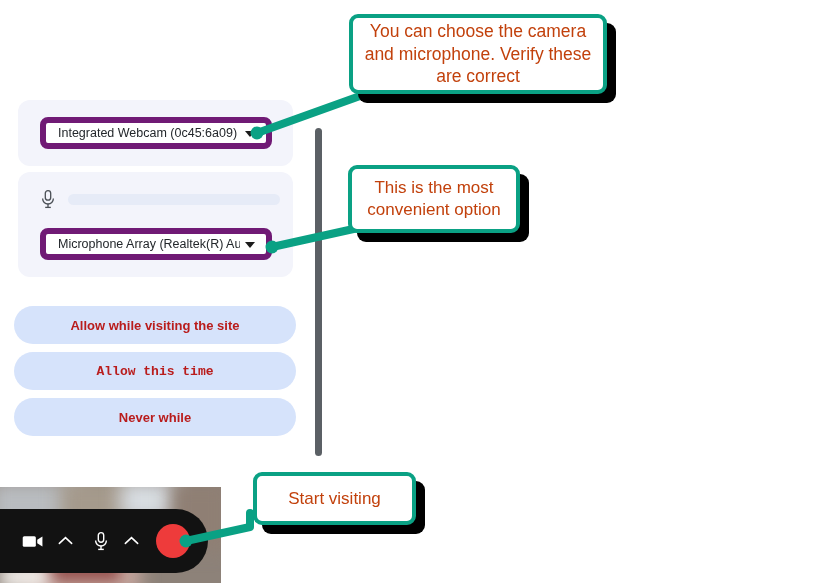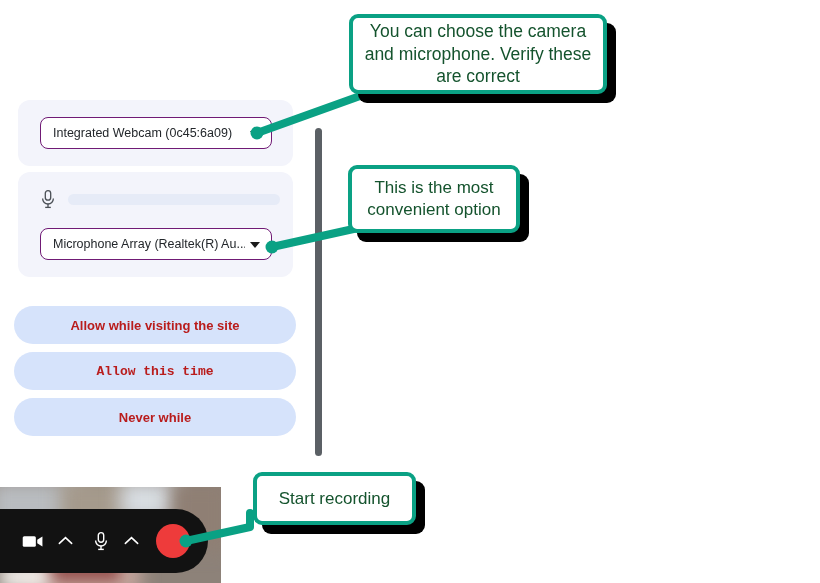--- a/index.html
+++ b/index.html
@@ -39,21 +39,21 @@
   }
   .device-card.mic {
     top: 80px;
     width: 275px;
     height: 105px;
   }
 
   .device-select {
     position: absolute;
     background: #ffffff;
-    border: 1px solid #701a75;
+    border: 6px solid #701a75;
     border-radius: 8px;
     height: 32px;
     display: flex;
     align-items: center;
     box-sizing: border-box;
     padding: 0 26px 0 12px;
   }
   .device-select.camera {
     left: 22px;
     top: 17px;
@@ -221,21 +221,21 @@
   .callout {
     position: absolute;
     background: #ffffff;
     border: 4px solid #0aa184;
     border-radius: 9px;
     box-shadow: 9px 9px 0 0 #000000;
     display: flex;
     align-items: center;
     justify-content: center;
     text-align: center;
-    color: #14532d;
+    color: #c2410c;
     box-sizing: border-box;
     z-index: 6;
   }
   .callout span {
     display: block;
     line-height: 1.28;
     padding: 0 8px;
   }
   .callout.c1 {
     left: 349px; top: 14px; width: 258px; height: 80px;
@@ -346,14 +346,14 @@
   <circle cx="186" cy="541" r="6.5" fill="#0aa184"></circle>
 </svg>
 
 <div class="callout c1">
   <span>You can choose the camera and microphone. Verify these are correct</span>
 </div>
 <div class="callout c2">
   <span>This is the most convenient option</span>
 </div>
 <div class="callout c3">
-  <span>Start recording</span>
+  <span>Start visiting</span>
 </div>
 
 </body></html>

